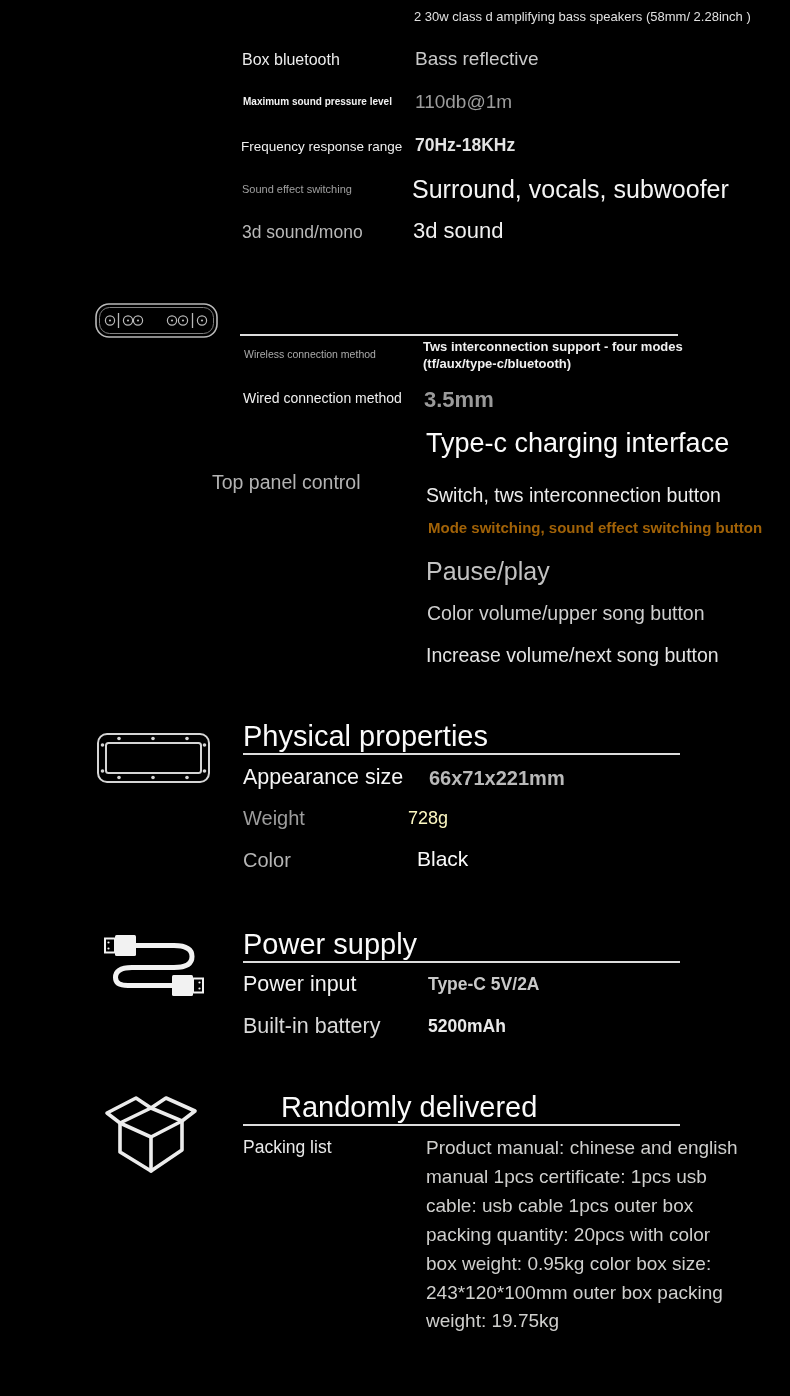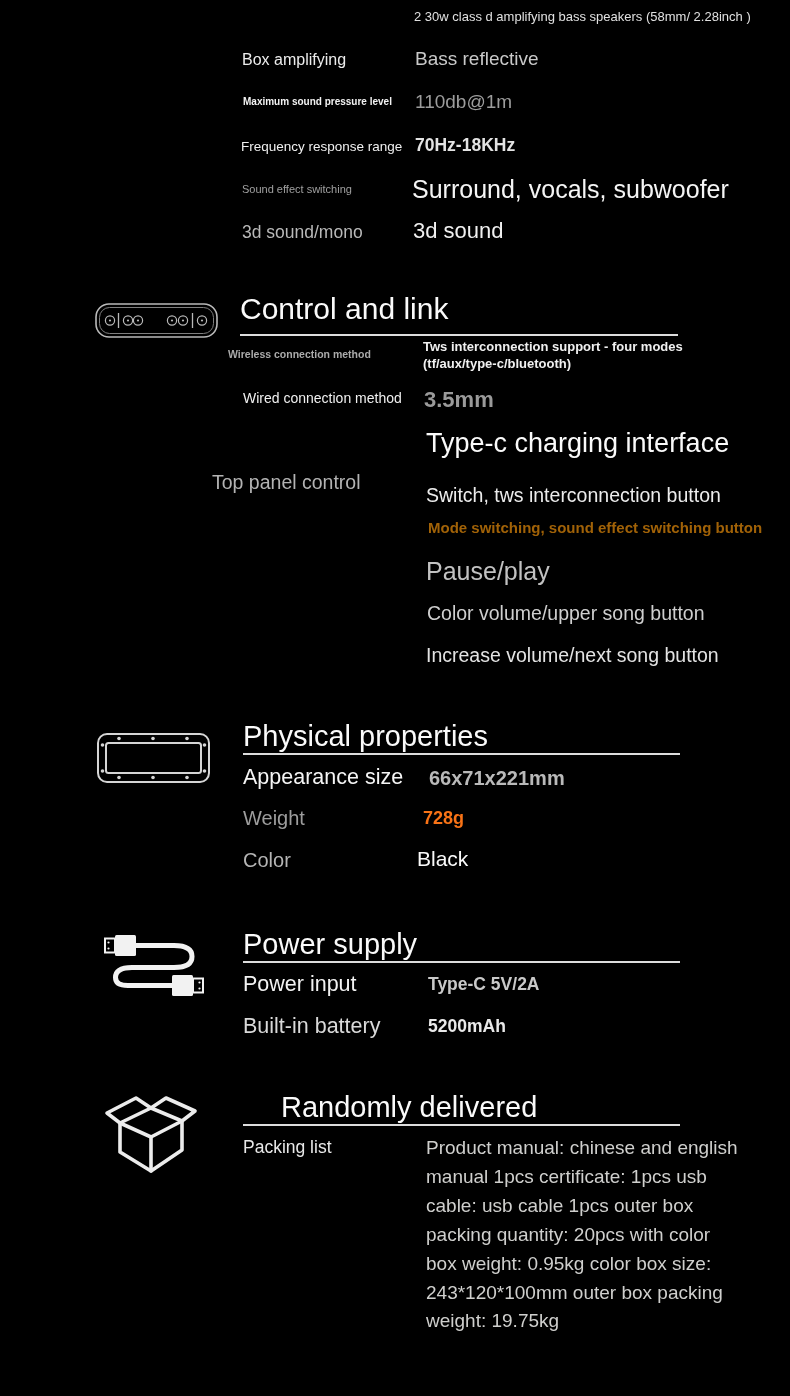--- a/index.html
+++ b/index.html
@@ -19,41 +19,41 @@
   .v-freq  {left:415px;top:135px;font-size:17.5px;font-weight:700;color:#e3e3e3;}
   .l-sfx   {left:242px;top:183px;font-size:11px;color:#a0a0a0;}
   .v-sfx   {left:412px;top:175px;font-size:25px;color:#f5f5f5;}
   .l-3d    {left:242px;top:222px;font-size:17.5px;color:#b9b9b9;}
   .v-3d    {left:413px;top:218px;font-size:22px;color:#f0f0f0;}
 
   
   .ic-panel{left:95px;top:303px;}
   .t-ctl   {left:240px;top:292px;font-size:30px;color:#fafafa;}
   .hr-ctl  {left:240px;top:334px;width:438px;}
-  .l-wless {left:228px;top:348px;font-size:10.5px;color:#ababab;font-weight:bold;}
+  .l-wless {left:244px;top:348px;font-size:10.5px;color:#ababab;}
   .v-wless1{left:423px;top:340px;font-size:13px;font-weight:600;color:#f0f0f0;}
   .v-wless2{left:423px;top:357px;font-size:13px;font-weight:600;color:#f0f0f0;}
   .l-wired {left:243px;top:390px;font-size:14px;color:#f0f0f0;}
   .v-wired {left:424px;top:387px;font-size:22px;font-weight:600;color:#9a9a9a;}
   .v-typec {left:426px;top:428px;font-size:27px;color:#fafafa;}
   .l-tp    {left:212px;top:471px;font-size:19.5px;color:#b3b3b3;}
   .v-tp0   {left:426px;top:474px;font-size:19.5px;color:#ececec;margin-top:10px;}
   .v-tp1   {left:428px;top:519px;font-size:15px;font-weight:600;color:#a16207;}
   .v-tp2   {left:426px;top:557px;font-size:25px;color:#c2c2c2;}
   .v-tp3   {left:427px;top:602px;font-size:19.5px;color:#cfcfcf;}
   .v-tp4   {left:426px;top:644px;font-size:19.5px;color:#e3e3e3;}
 
   
   .ic-plate{left:97px;top:733px;}
   .t-phy   {left:243px;top:720px;font-size:29px;color:#fafafa;}
   .hr-phy  {left:243px;top:753px;width:437px;}
   .l-size  {left:243px;top:765px;font-size:21.5px;color:#f5f5f5;}
   .v-size  {left:429px;top:767px;font-size:20px;font-weight:700;color:#b9b9b9;}
   .l-wt    {left:243px;top:807px;font-size:20px;color:#9d9d9d;}
-  .v-wt    {left:423px;top:808px;font-size:18px;font-weight:700;color:#f97316;}
+  .v-wt    {left:408px;top:808px;font-size:18px;font-weight:400;color:#fef9c3;}
   .l-col   {left:243px;top:849px;font-size:20px;color:#b5b5b5;}
   .v-col   {left:417px;top:847px;font-size:21px;color:#fafafa;}
 
   
   .ic-cable{left:104px;top:930px;}
   .t-pow   {left:243px;top:928px;font-size:29px;color:#fafafa;}
   .hr-pow  {left:243px;top:961px;width:437px;}
   .l-pin   {left:243px;top:972px;font-size:21.5px;color:#f2f2f2;}
   .v-pin   {left:428px;top:974px;font-size:17.5px;font-weight:600;color:#c9c9c9;}
   .l-bat   {left:243px;top:1014px;font-size:21.5px;color:#d9d9d9;}
@@ -66,21 +66,21 @@
   .l-pack  {left:243px;top:1137px;font-size:17.5px;color:#e9e9e9;}
   .v-pack  {left:426px;top:1134px;width:312px;font-size:19px;line-height:28.9px;
             color:#cfcfcd;white-space:normal;}
 </style>
 </head>
 <body>
 
 <div class="page">
 
   <div class="ab note">2 30w class d amplifying bass speakers (58mm/ 2.28inch )</div>
-  <div class="ab l-box">Box amplifying</div>
+  <div class="ab l-box">Box bluetooth</div>
   <div class="ab v-box">Bass reflective</div>
   <div class="ab l-spl">Maximum sound pressure level</div>
   <div class="ab v-spl">110db@1m</div>
   <div class="ab l-freq">Frequency response range</div>
   <div class="ab v-freq">70Hz-18KHz</div>
   <div class="ab l-sfx">Sound effect switching</div>
   <div class="ab v-sfx">Surround, vocals, subwoofer</div>
   <div class="ab l-3d">3d sound/mono</div>
   <div class="ab v-3d">3d sound</div>
 
@@ -97,21 +97,20 @@
       <circle cx="15" cy="17.5" r="1.1" fill="#b9b9b9"></circle>
       <circle cx="33" cy="17.5" r="1.1" fill="#b9b9b9"></circle>
       <circle cx="43" cy="17.5" r="1.1" fill="#b9b9b9"></circle>
       <circle cx="77" cy="17.5" r="1.1" fill="#b9b9b9"></circle>
       <circle cx="88" cy="17.5" r="1.1" fill="#b9b9b9"></circle>
       <circle cx="107" cy="17.5" r="1.1" fill="#b9b9b9"></circle>
       <line x1="23.5" y1="10" x2="23.5" y2="25" stroke="#b9b9b9" stroke-width="1.3"></line>
       <line x1="97.5" y1="10" x2="97.5" y2="25" stroke="#b9b9b9" stroke-width="1.3"></line>
     </svg>
   </span>
-  <div class="ab t-ctl">Control and link</div>
   <div class="hr hr-ctl"></div>
   <div class="ab l-wless">Wireless connection method</div>
   <div class="ab v-wless1">Tws interconnection support - four modes</div>
   <div class="ab v-wless2">(tf/aux/type-c/bluetooth)</div>
   <div class="ab l-wired">Wired connection method</div>
   <div class="ab v-wired">3.5mm</div>
   <div class="ab v-typec">Type-c charging interface</div>
   <div class="ab l-tp">Top panel control</div>
   <div class="ab v-tp0">Switch, tws interconnection button</div>
   <div class="ab v-tp1">Mode switching, sound effect switching button</div>

